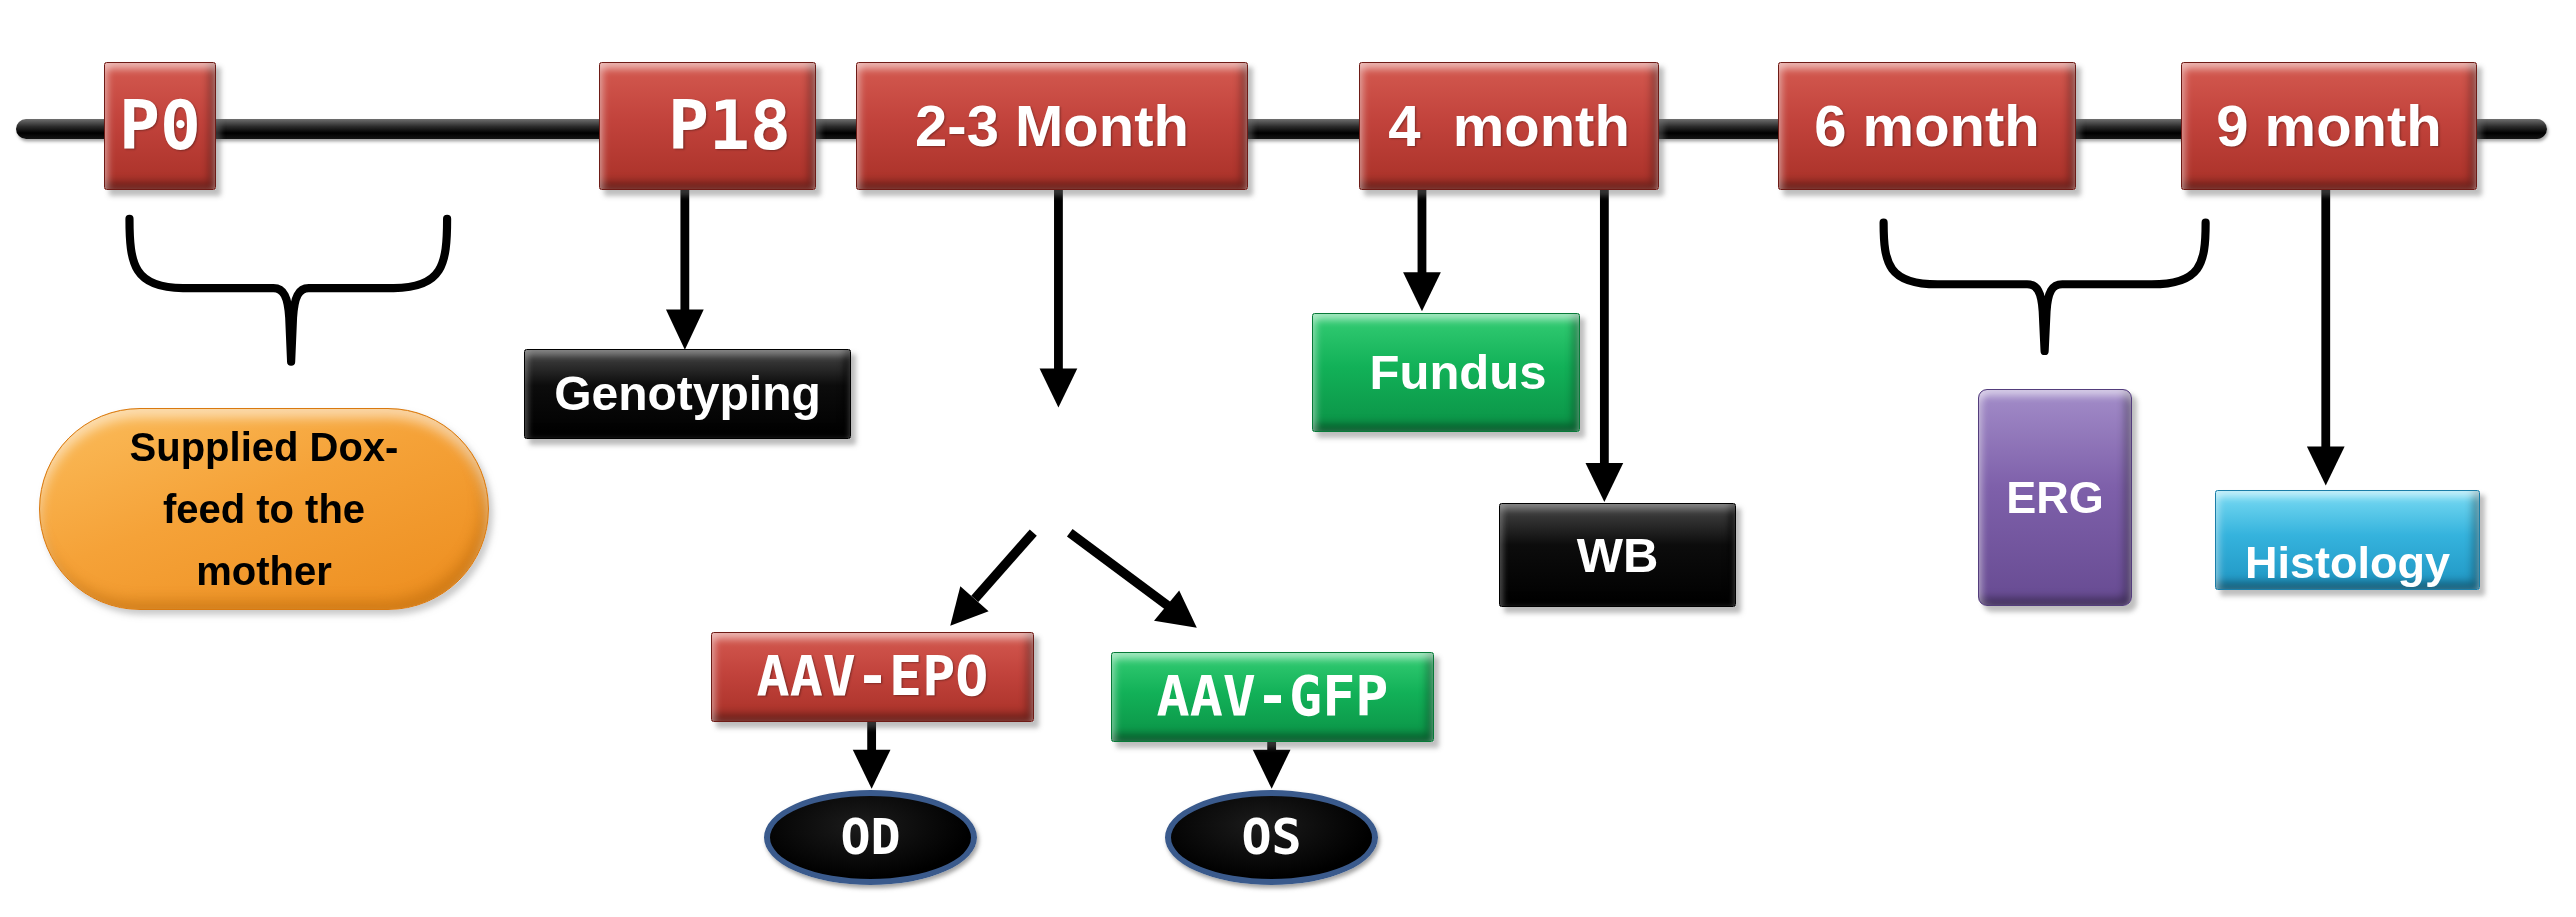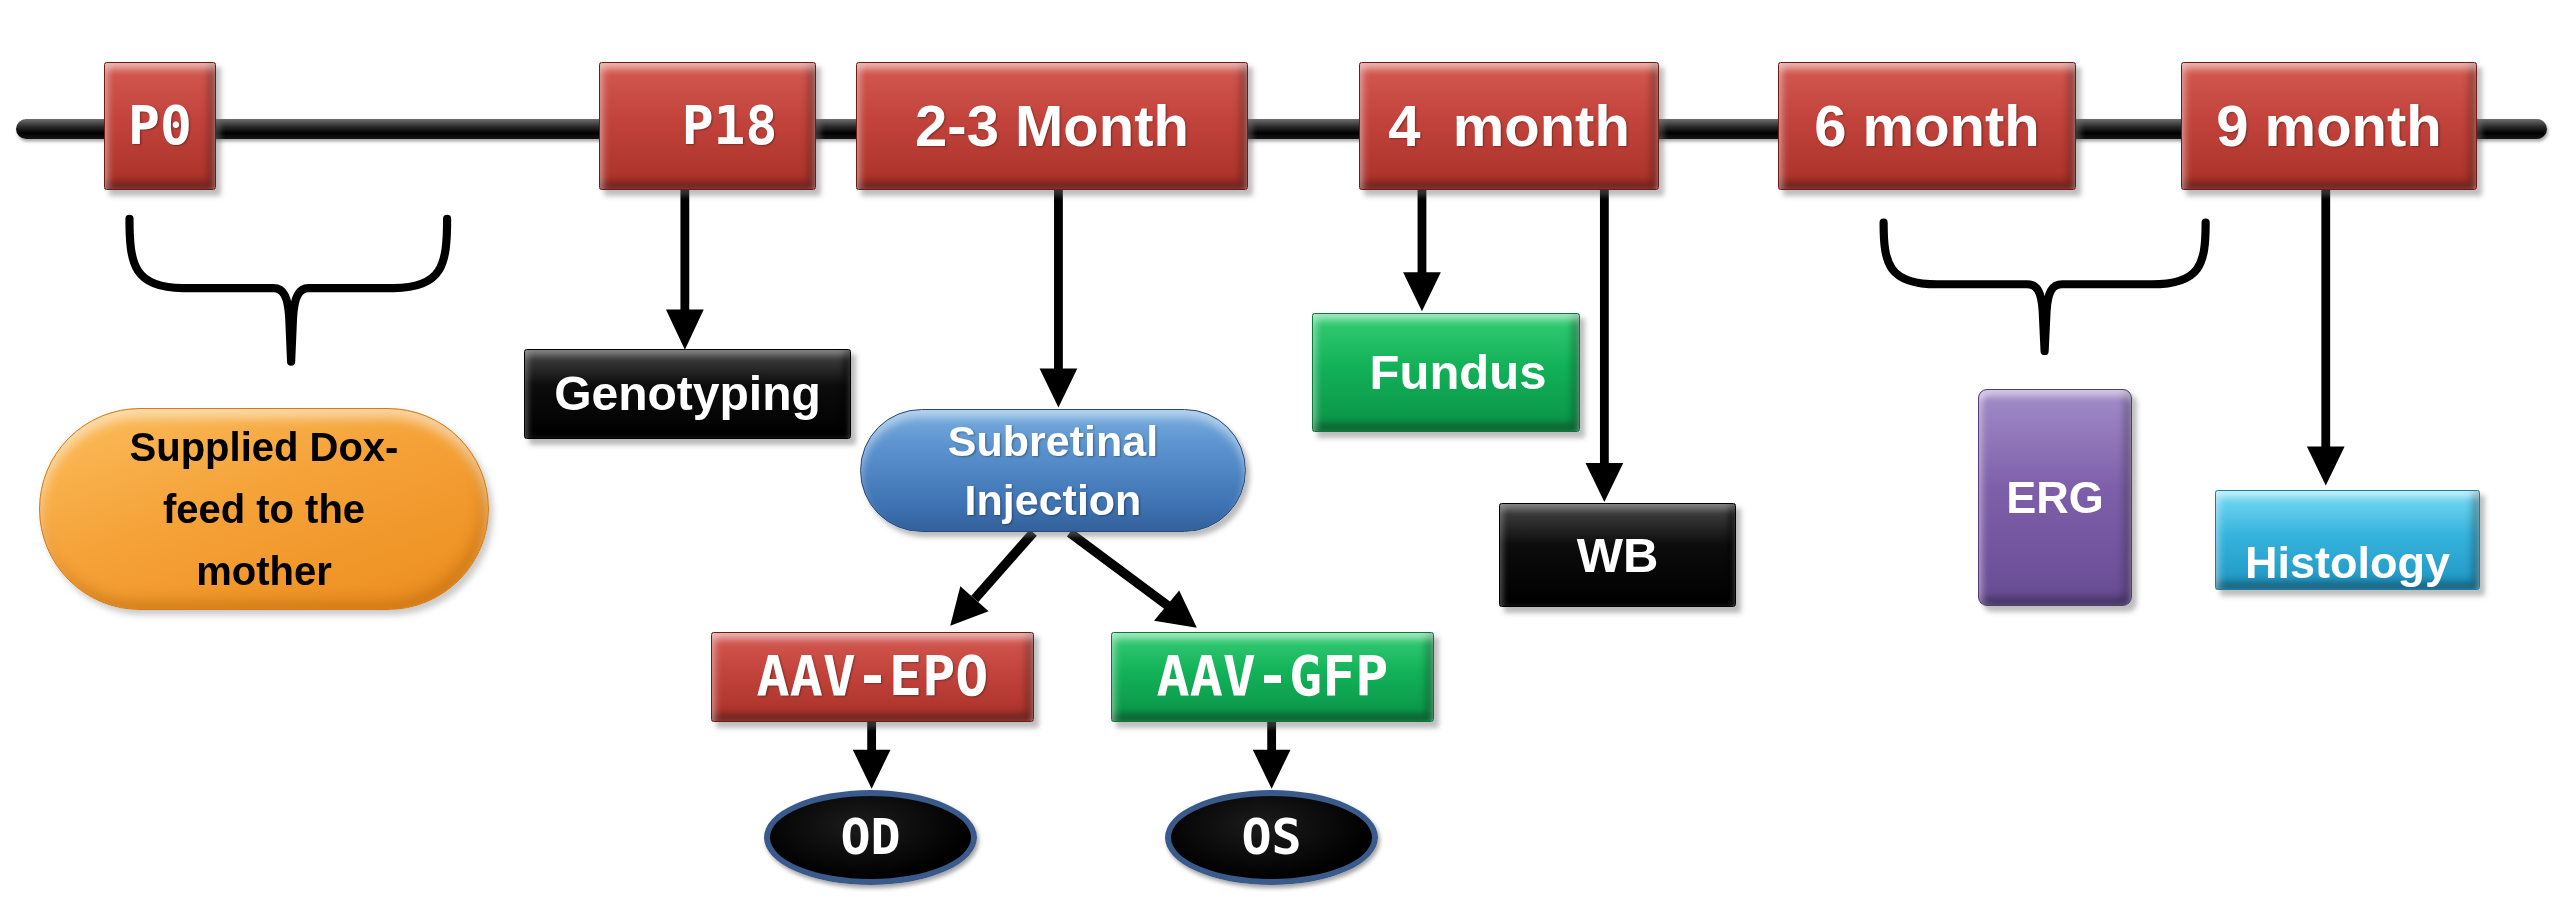--- a/index.html
+++ b/index.html
@@ -27,21 +27,21 @@
       inset -5.7px -7px 8.8px rgba(0,0,0,.38),
       5px 5.7px 5.7px rgba(110,110,110,.45);
   }
   
   .tl-event{
     top:62px;height:126px;font-size:58px;
     background:linear-gradient(180deg,#d45a50 0%,#c2433c 45%,#a93128 100%);
     border:1.3px solid #6e1b16;border-radius:2.5px;
     text-shadow:1.3px 1.3px 1.9px rgba(0,0,0,.30);
   }
-  .mono{font-family:"DejaVu Sans Mono",monospace;font-size:53px;}
+  .mono{font-family:"DejaVu Sans Mono",monospace;font-size:68px;}
   
   .black-box{
     background:linear-gradient(180deg,#484848 0%,#0c0c0c 40%,#000 100%);
     border:1.3px solid #000;border-radius:2.5px;
     box-shadow:
       inset 0 5.7px 6.3px rgba(255,255,255,.30),
       inset 5px 0 5.7px rgba(255,255,255,.12),
       inset -5px -6.3px 7.6px rgba(0,0,0,.8),
       5px 5.7px 5.7px rgba(120,120,120,.5);
   }
@@ -167,29 +167,25 @@
   <div class="box black-box" style="left:524px;top:349px;width:325px;height:88px;font-size:48px;">
     <span class="lbl">Genotyping</span>
   </div>
 
   <div class="box" id="dox-box" style="left:39px;top:408px;width:448px;height:200px;">
     <span class="lbl">Supplied Dox-
 feed to the
 mother</span>
   </div>
 
-  <div class="box" id="subretinal-box" style="left:860px;top:409px;width:384px;height:121px;">
-    <span class="lbl" style="white-space:pre-line">Subretinal
-Injection</span>
-  </div>
 
   <div class="box tl-event bevel mono" style="left:711px;top:632px;width:321px;height:88px;font-size:55px;">
     <span class="lbl">AAV-EPO</span>
   </div>
-  <div class="box green-box bevel mono" style="left:1111px;top:632px;width:321px;height:88px;font-size:55px;">
+  <div class="box green-box bevel mono" style="left:1111px;top:652px;width:321px;height:88px;font-size:55px;">
     <span class="lbl">AAV-GFP</span>
   </div>
 
   <div class="box eye-ellipse" style="left:764px;top:790px;width:201px;height:83px;">
     <span class="lbl">OD</span>
   </div>
   <div class="box eye-ellipse" style="left:1165px;top:790px;width:201px;height:83px;">
     <span class="lbl">OS</span>
   </div>
 

